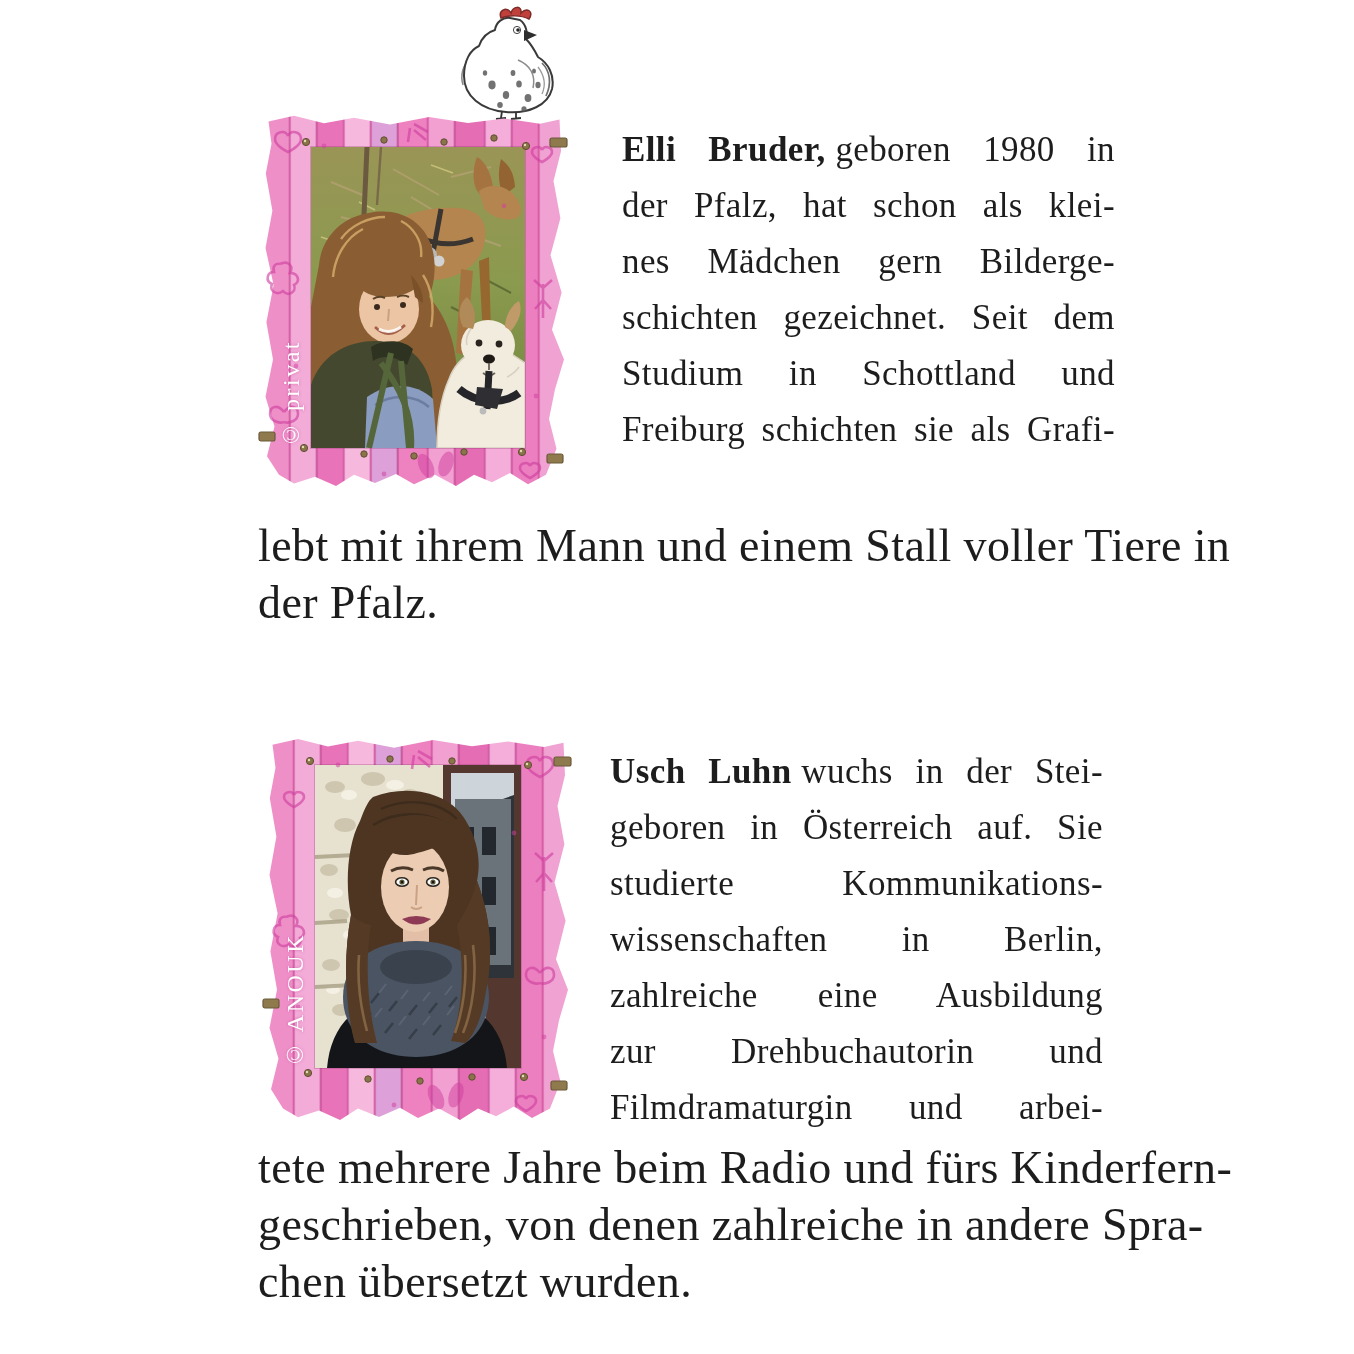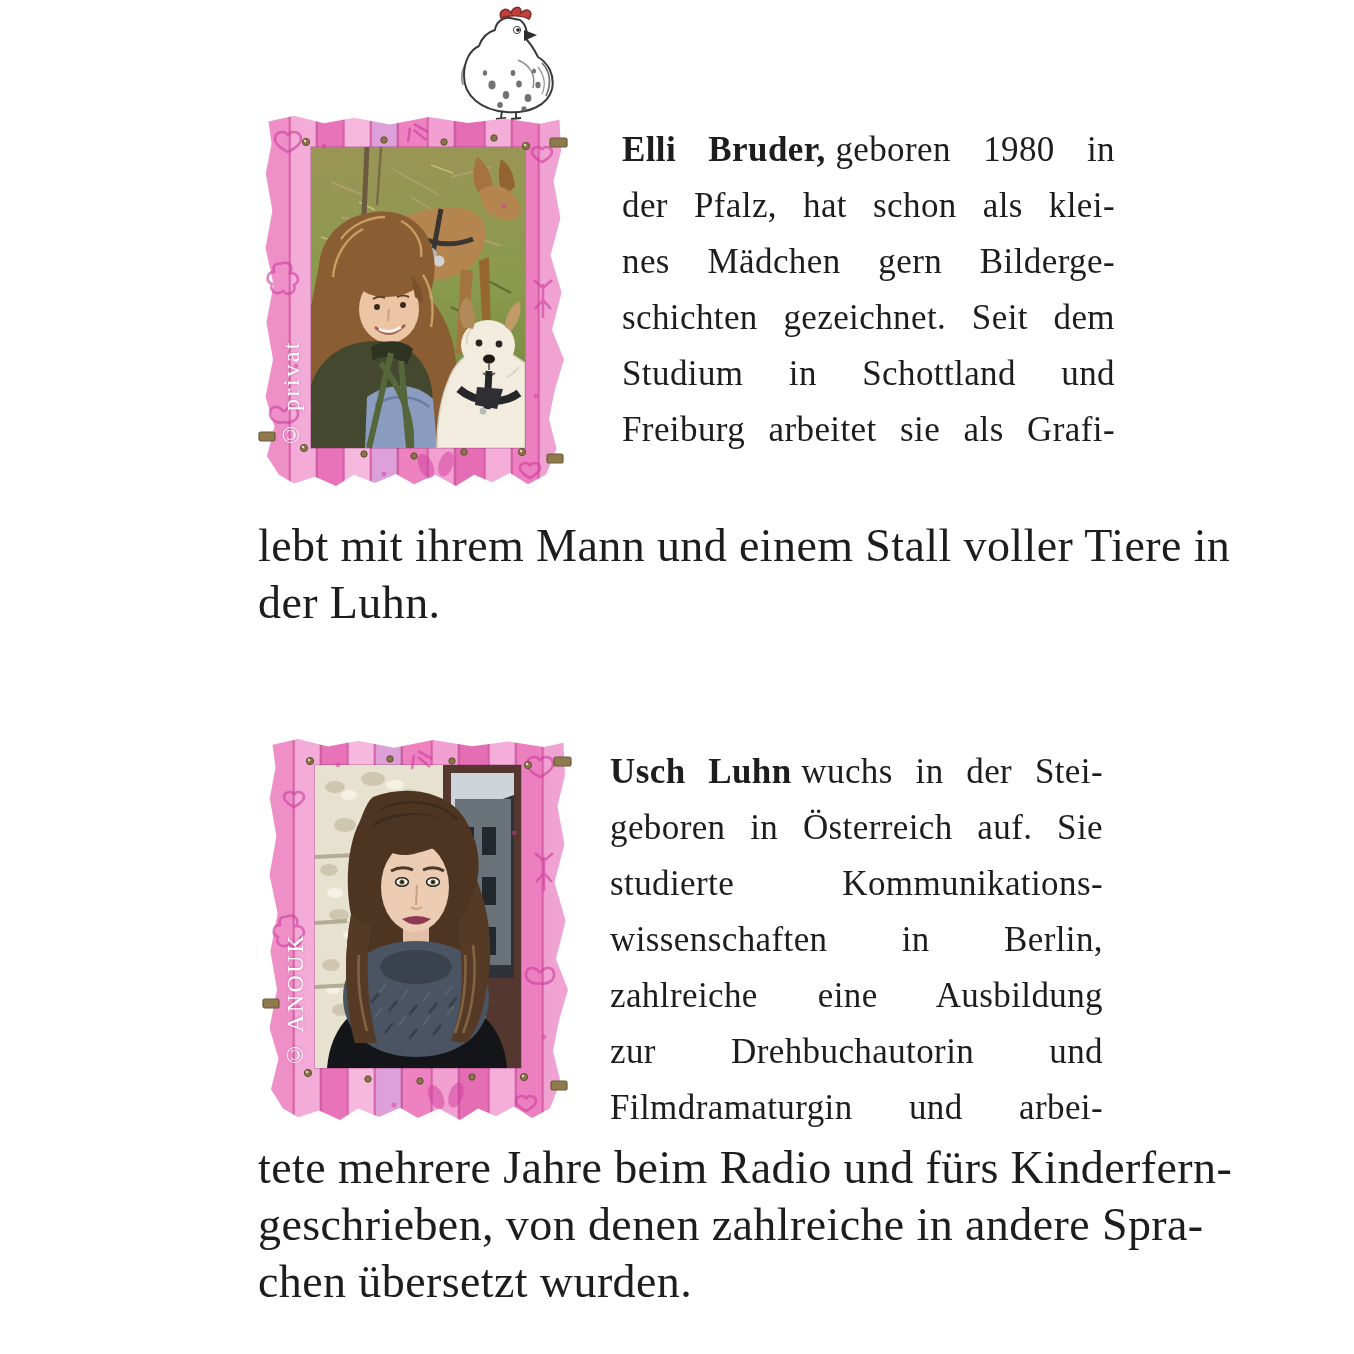--- a/index.html
+++ b/index.html
@@ -239,25 +239,25 @@
 
   <div class="credit" style="left:14px;bottom:38px;">© privat</div>
 </div>
 
 <div class="bio-col" style="left:610px;top:122px;margin-left:12px;">
   <div class="jline"><span class="author-name">Elli Bruder,</span><span>geboren 1980 in</span></div>
   <div class="jline">der Pfalz, hat schon als klei-</div>
   <div class="jline">nes Mädchen gern Bilderge-</div>
   <div class="jline">schichten gezeichnet. Seit dem</div>
   <div class="jline">Studium in Schottland und</div>
-  <div class="jline">Freiburg arbeitet sie als Grafi-</div>
+  <div class="jline">Freiburg schichten sie als Grafi-</div>
 </div>
 <div class="bio-full" style="top:517px;">
   <div class="jline">lebt mit ihrem Mann und einem Stall voller Tiere in</div>
-  <div class="lline">der Luhn.</div>
+  <div class="lline">der Pfalz.</div>
 </div>
 
 <div class="frame-wrap" style="left:268px;top:737px;width:300px;height:383px;">
   <div class="frame" style="left:0;top:0;width:300px;height:383px;"></div>
 
   <svg class="photo" style="left:47px;top:28px;" width="206" height="303" viewBox="0 0 206 303">
     <rect width="206" height="303" fill="#e7e1d0"></rect>
 
     <g fill="#c6bda4" opacity=".75">
       <ellipse cx="20" cy="22" rx="10" ry="6"></ellipse>

